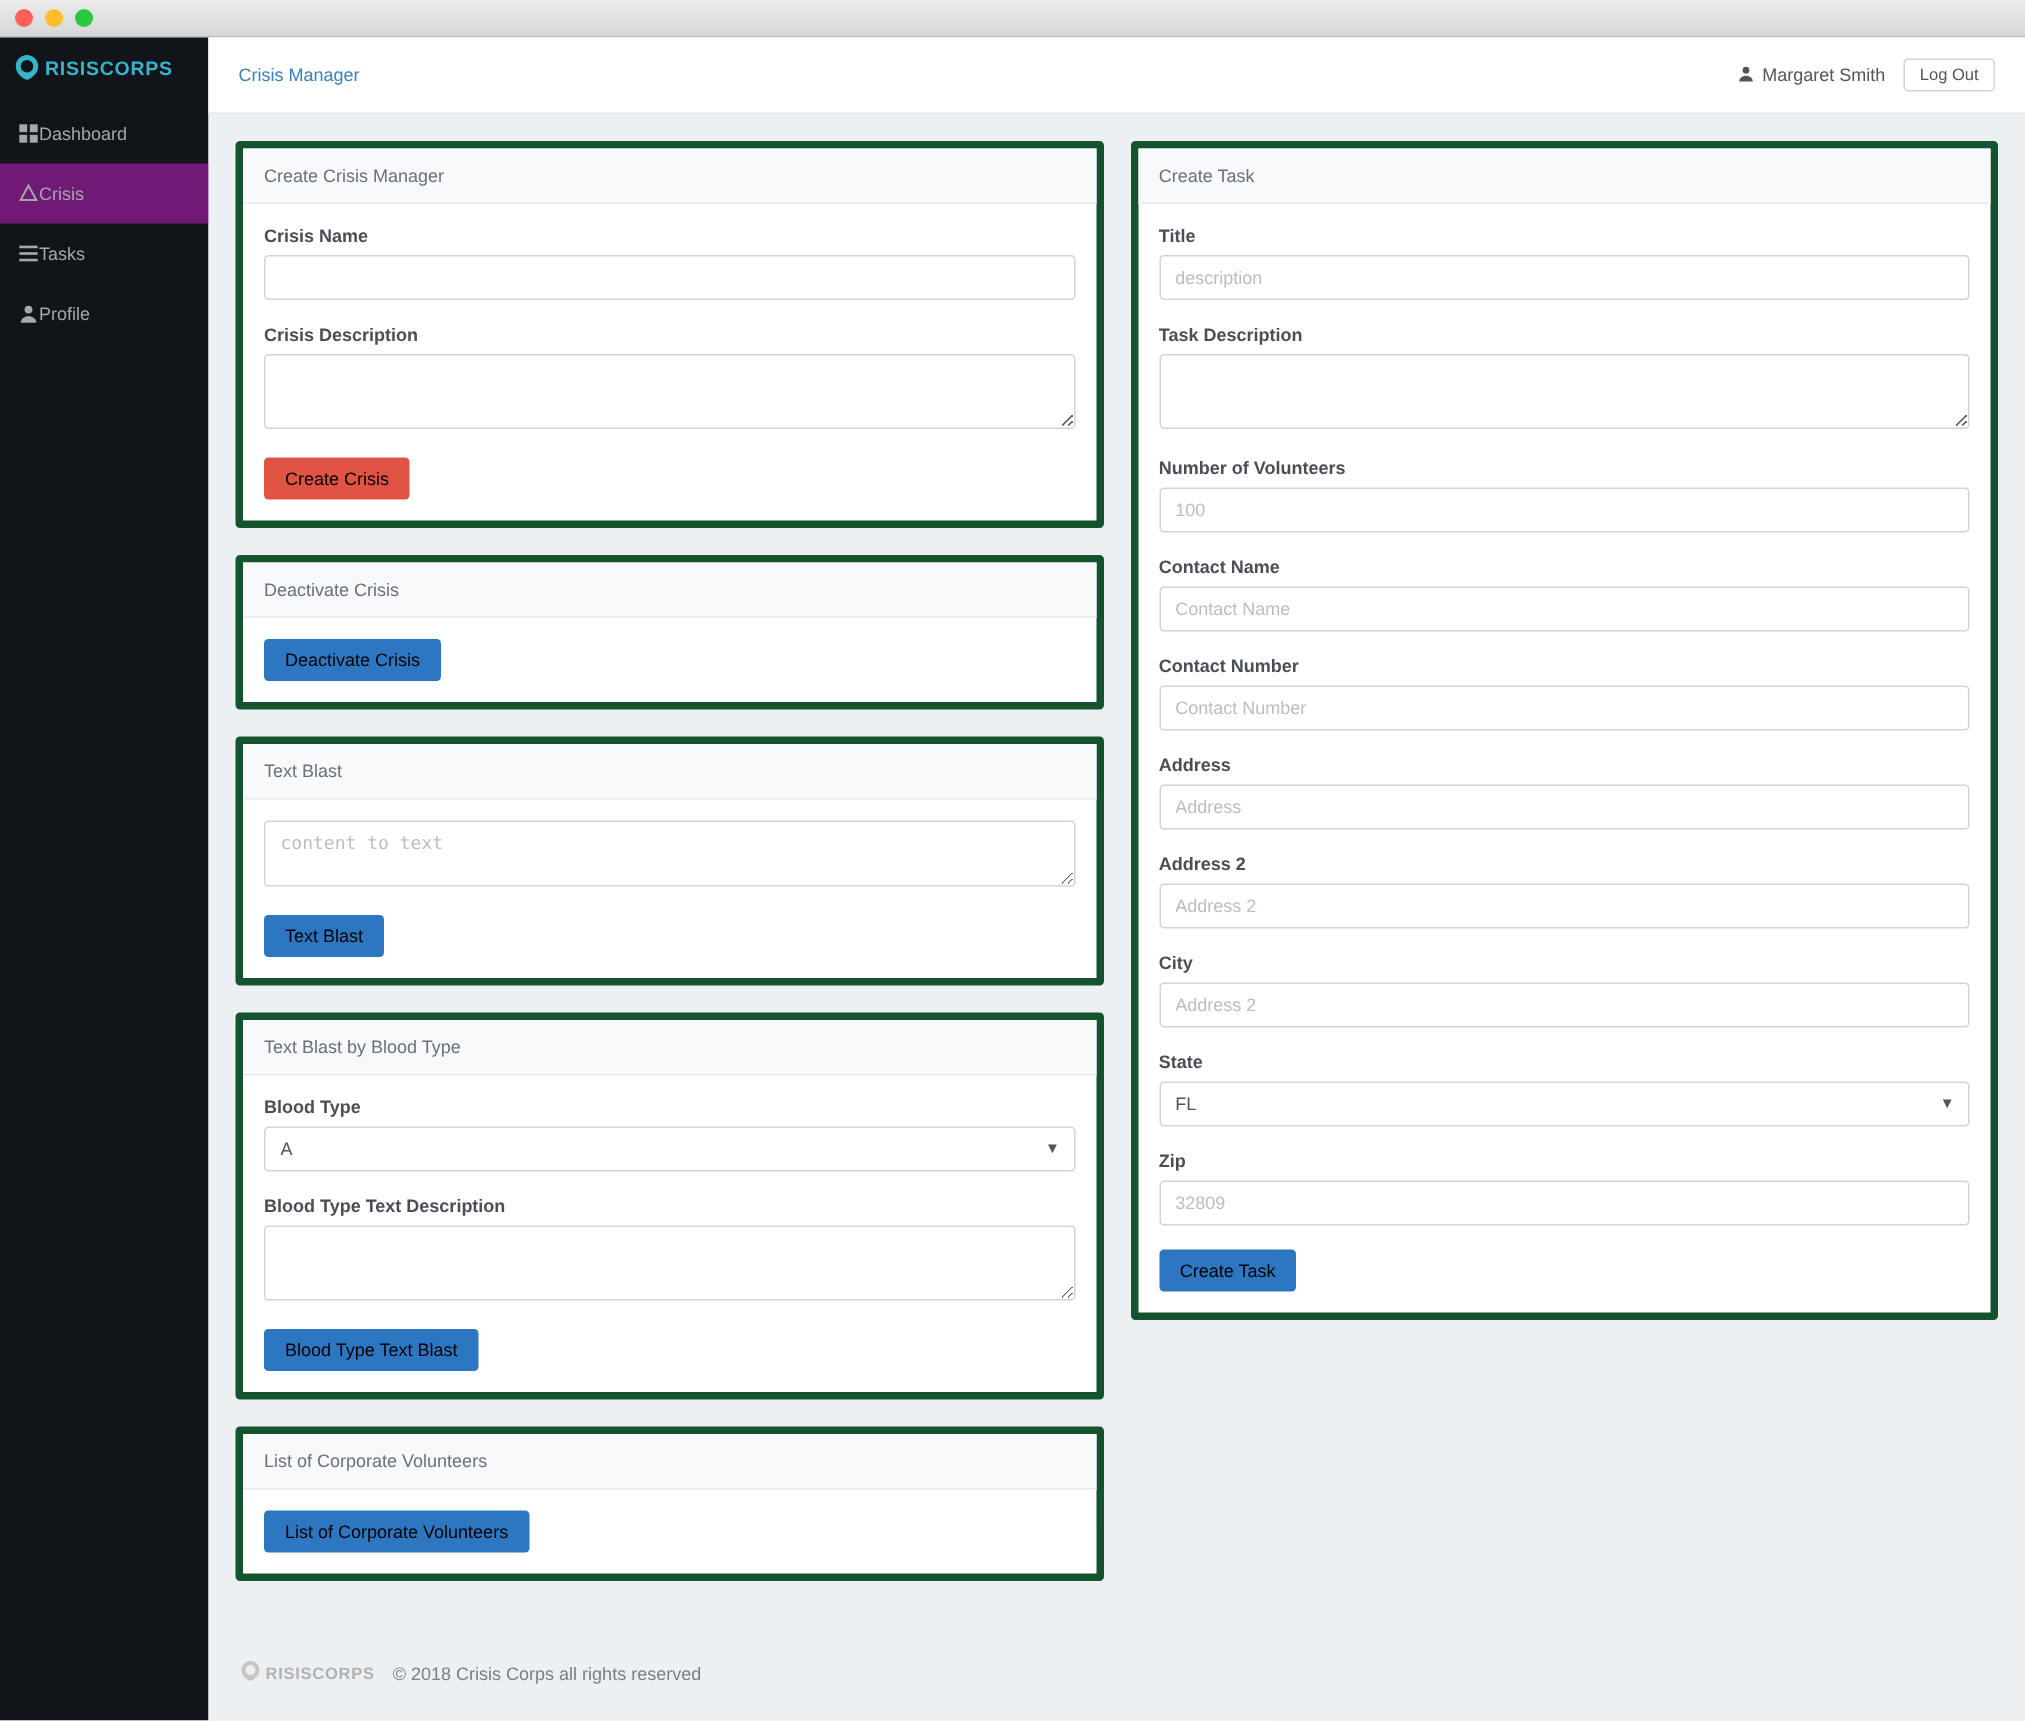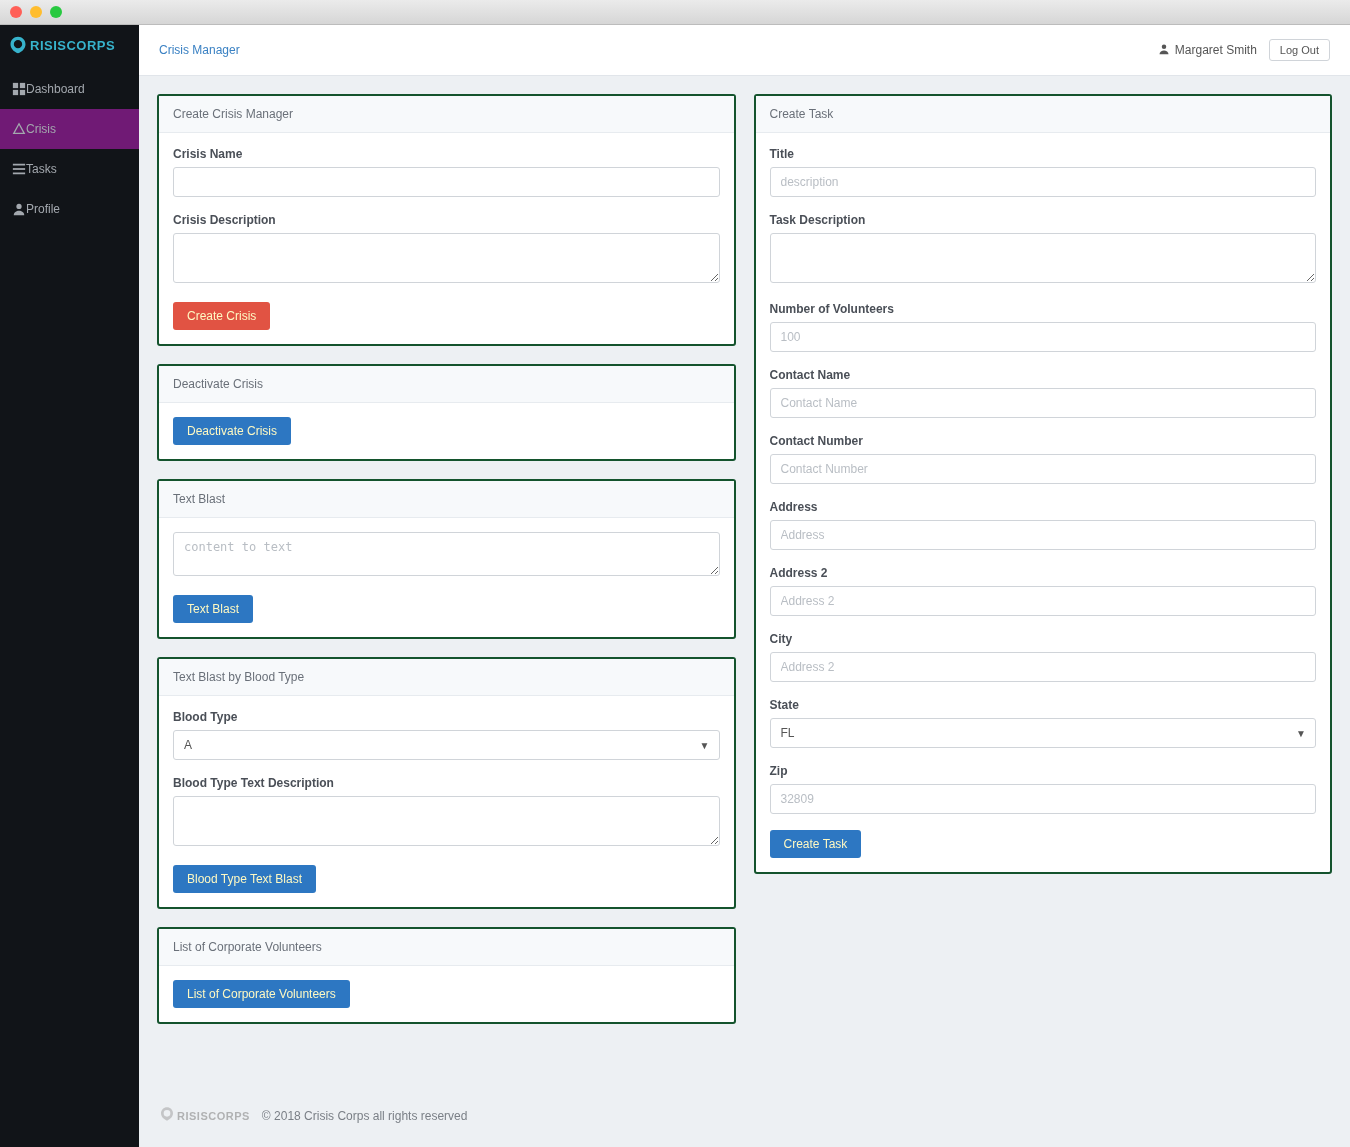--- a/index.html
+++ b/index.html
@@ -26,35 +26,35 @@
     .main { flex: 1; background: #edf0f3; display: flex; flex-direction: column; }
     .topbar { background: #fff; border-bottom: 1px solid #e1e5ea; padding: 14px 20px; display: flex; align-items: center; justify-content: space-between; }
     .breadcrumb { color: #3a81c3; font-size: 12px; }
     .topbar-right { display: flex; align-items: center; gap: 12px; }
     .user-name { color: #555; font-size: 12px; display: flex; align-items: flex-start; gap: 5px; }
     .logout-btn { border: 1px solid #d0d4d9; background: #fff; padding: 4px 10px; font-size: 11px; color: #555; border-radius: 3px; cursor: pointer; }
     
     .content { padding: 18px; display: flex; gap: 18px; align-items: flex-start; flex: 1; }
     .col { flex: 1; display: flex; flex-direction: column; gap: 18px; }
     
-    .panel { background: #fff; border: 2px solid #14532d; border-radius: 3px; }
+    .panel { background: #fff; border: 5px solid #14532d; border-radius: 3px; }
     .panel-header { padding: 11px 14px; background: #f7f9fb; border-bottom: 1px solid #e7ebef; color: #6a7079; font-size: 12px; }
     .panel-body { padding: 14px; }
     
     .form-group { margin-bottom: 16px; }
     .form-group:last-child { margin-bottom: 0; }
     .form-label { display: block; font-weight: 600; color: #4a4f57; font-size: 12px; margin-bottom: 6px; }
     .form-control { width: 100%; padding: 7px 10px; border: 1px solid #d0d4d9; border-radius: 3px; font-size: 12px; color: #555; background: #fff; }
     .form-control::placeholder { color: #b9bec4; }
     textarea.form-control { resize: vertical; min-height: 50px; }
     select.form-control { appearance: none; background-image: none; padding-right: 26px; }
     .select-wrap { position: relative; }
     .select-caret { position: absolute; right: 10px; top: 50%; transform: translateY(-50%); pointer-events: none; font-size: 10px; color: #555; }
     
-    .btn { display: inline-block; padding: 7px 14px; border: none; border-radius: 3px; font-size: 12px; color: #fef9c3; cursor: pointer; }
+    .btn { display: inline-block; padding: 7px 14px; border: none; border-radius: 3px; font-size: 12px; color: #000000; cursor: pointer; }
     .btn-primary { background: #2d77c2; }
     .btn-danger { background: #e15343; }
     
     .footer { padding: 22px 20px; display: flex; align-items: center; gap: 12px; color: #7a7f86; font-size: 12px; }
     .footer-logo { display: flex; align-items: center; gap: 2px; opacity: 0.6; }
     .footer-logo-text { font-size: 11px; font-weight: 600; color: #888; letter-spacing: 0.5px; }
   </style>
 </head>
 <body>
 

